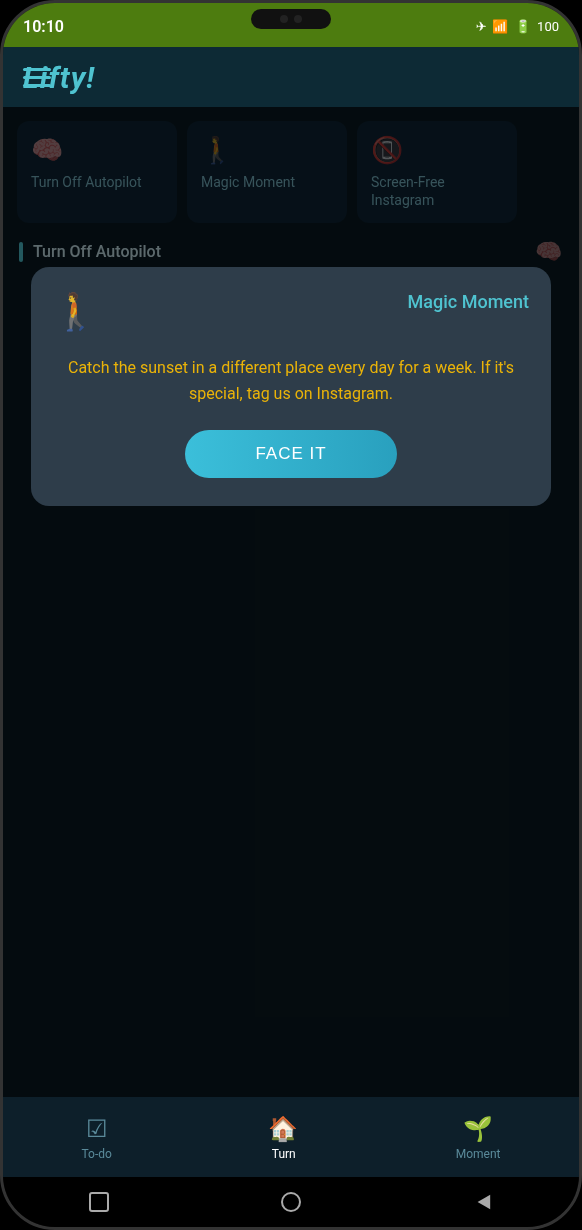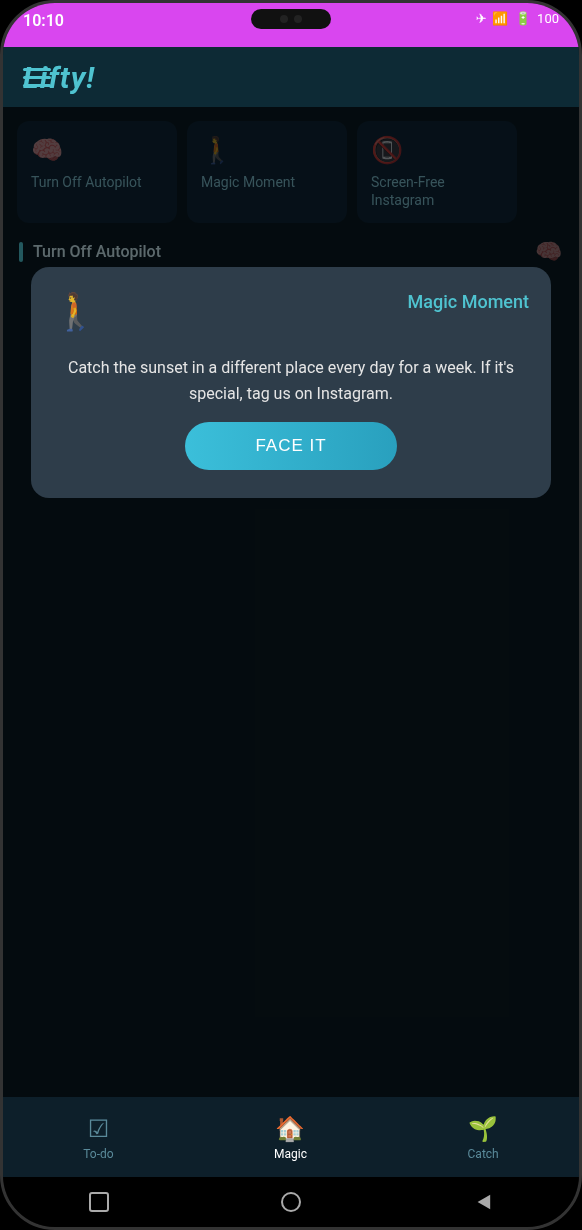--- a/index.html
+++ b/index.html
@@ -20,24 +20,24 @@
       border-radius: 55px;
       border: 3px solid #333;
       overflow: hidden;
       position: relative;
       display: flex;
       flex-direction: column;
     }
 
     
     .status-bar {
-      background: #d946ef;
+      background: #4d7c0f;
       display: flex;
       justify-content: space-between;
-      align-items: flex-start;
+      align-items: center;
       padding: 8px 20px 6px 20px;
       height: 44px;
       flex-shrink: 0;
     }
     .status-time {
       color: #fff;
       font-size: 16px;
       font-weight: 600;
     }
     .status-icons {
@@ -218,25 +218,25 @@
       opacity: 0.85;
     }
 
     .modal-category-label {
       color: #4fc3d0;
       font-size: 18px;
       font-weight: 500;
     }
 
     .modal-description {
-      color: #e5e5e5;
+      color: #eab308;
       font-size: 16px;
       text-align: center;
       line-height: 1.6;
-      margin-bottom: 16px;
+      margin-bottom: 24px;
     }
 
     .face-it-btn {
       background: linear-gradient(90deg, #3bbfda, #29a0be);
       color: #fff;
       font-size: 17px;
       font-weight: 400;
       letter-spacing: 1px;
       border: none;
       border-radius: 30px;
@@ -423,25 +423,25 @@
 
   </div>
 
   <div class="bottom-nav">
     <div class="nav-item">
       <span class="nav-icon">☑</span>
       <span>To-do</span>
     </div>
     <div class="nav-item active">
       <span class="nav-icon">🏠</span>
-      <span>Magic</span>
+      <span>Turn</span>
     </div>
     <div class="nav-item">
       <span class="nav-icon">🌱</span>
-      <span>Catch</span>
+      <span>Moment</span>
     </div>
   </div>
 
   <div class="system-nav">
     <div class="sys-btn square">
       <div></div>
     </div>
     <div class="sys-btn circle">
       <div></div>
     </div>

